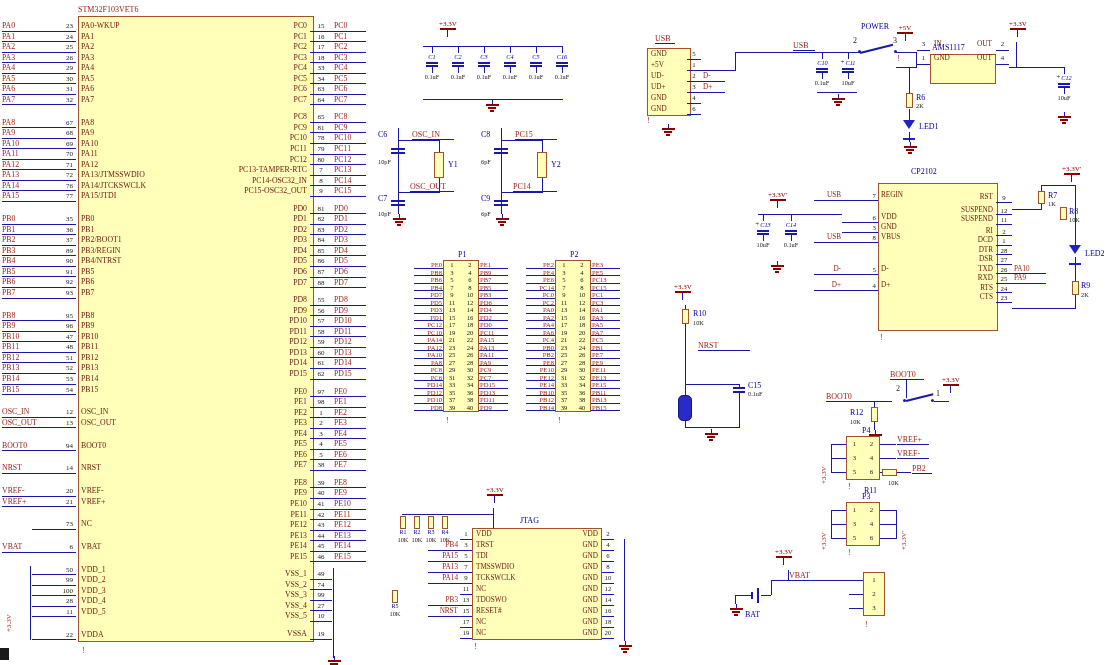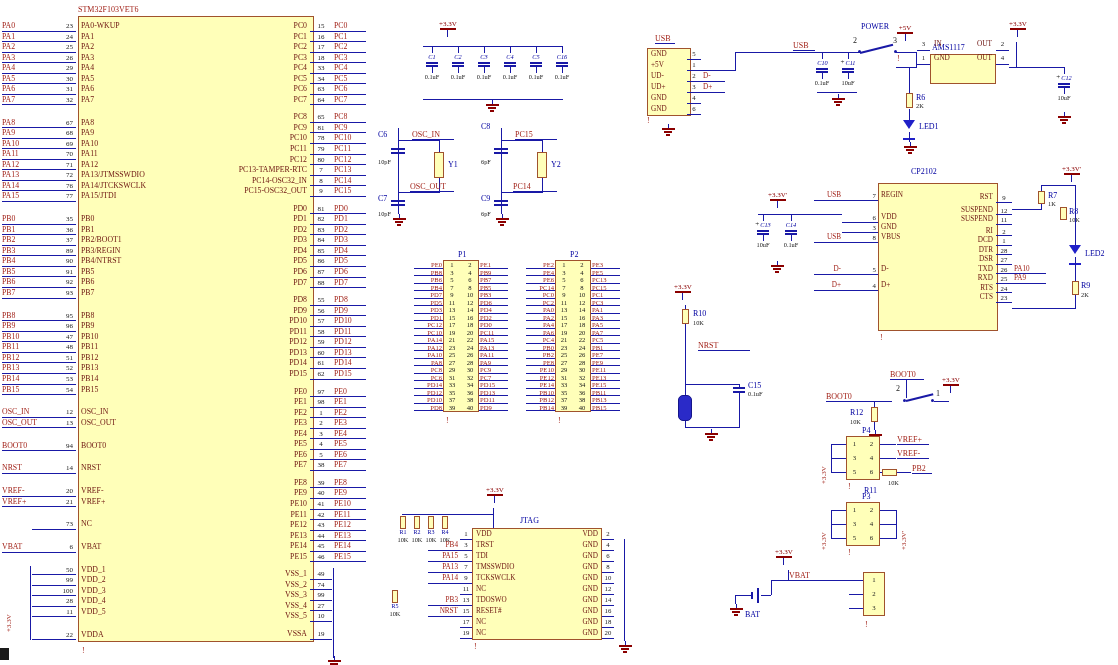--- a/index.html
+++ b/index.html
@@ -760,21 +760,21 @@
       <i class="wire" style="left:13px;top:82px;width:14px;height:2px"></i>
       <i class="wire" style="left:13px;top:86px;width:14px;height:2px"></i>
       <span class="abs val" style="left:0;top:92px">10pF</span>
       <span class="gnd" style="left:14px;top:96px">
         <i></i>
         <i></i>
         <i></i>
       </span>
     </div><div style="display:inline-block;position:relative;width:103px;height:112px;vertical-align:top">
       <i class="wire" style="left:20px;top:10px;width:1px;height:86px;position:absolute"></i>
-      <span class="abs des" style="left:0;top:4px">C8</span>
+      <span class="abs des" style="left:0;top:12px">C8</span>
       <i class="wire" style="left:13px;top:30px;width:14px;height:2px"></i>
       <i class="wire" style="left:13px;top:34px;width:14px;height:2px"></i>
       <span class="abs val" style="left:0;top:40px">6pF</span>
       <i class="wire" style="left:20px;top:22px;width:42px;height:1px"></i>
       <span class="abs net u" style="left:34px;top:12px;width:42px">PC15</span>
       <i class="wire" style="left:61px;top:23px;width:1px;height:11px"></i>
       <div class="xtal" style="left:56px;top:34px"></div>
       <span class="abs des" style="left:70px;top:42px">Y2</span>
       <i class="wire" style="left:61px;top:60px;width:1px;height:14px"></i>
       <i class="wire" style="left:20px;top:74px;width:42px;height:1px"></i>

